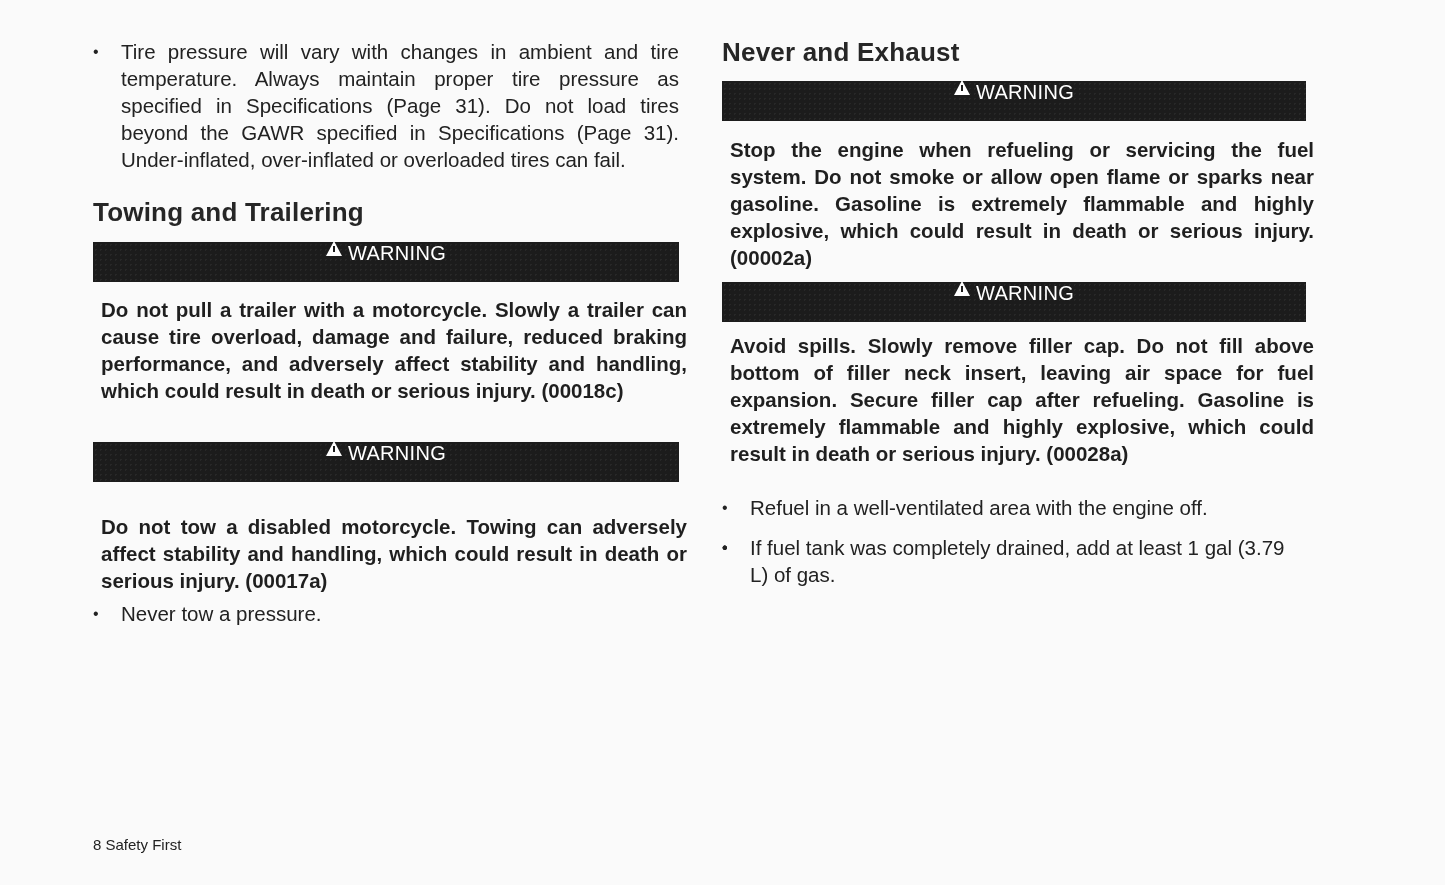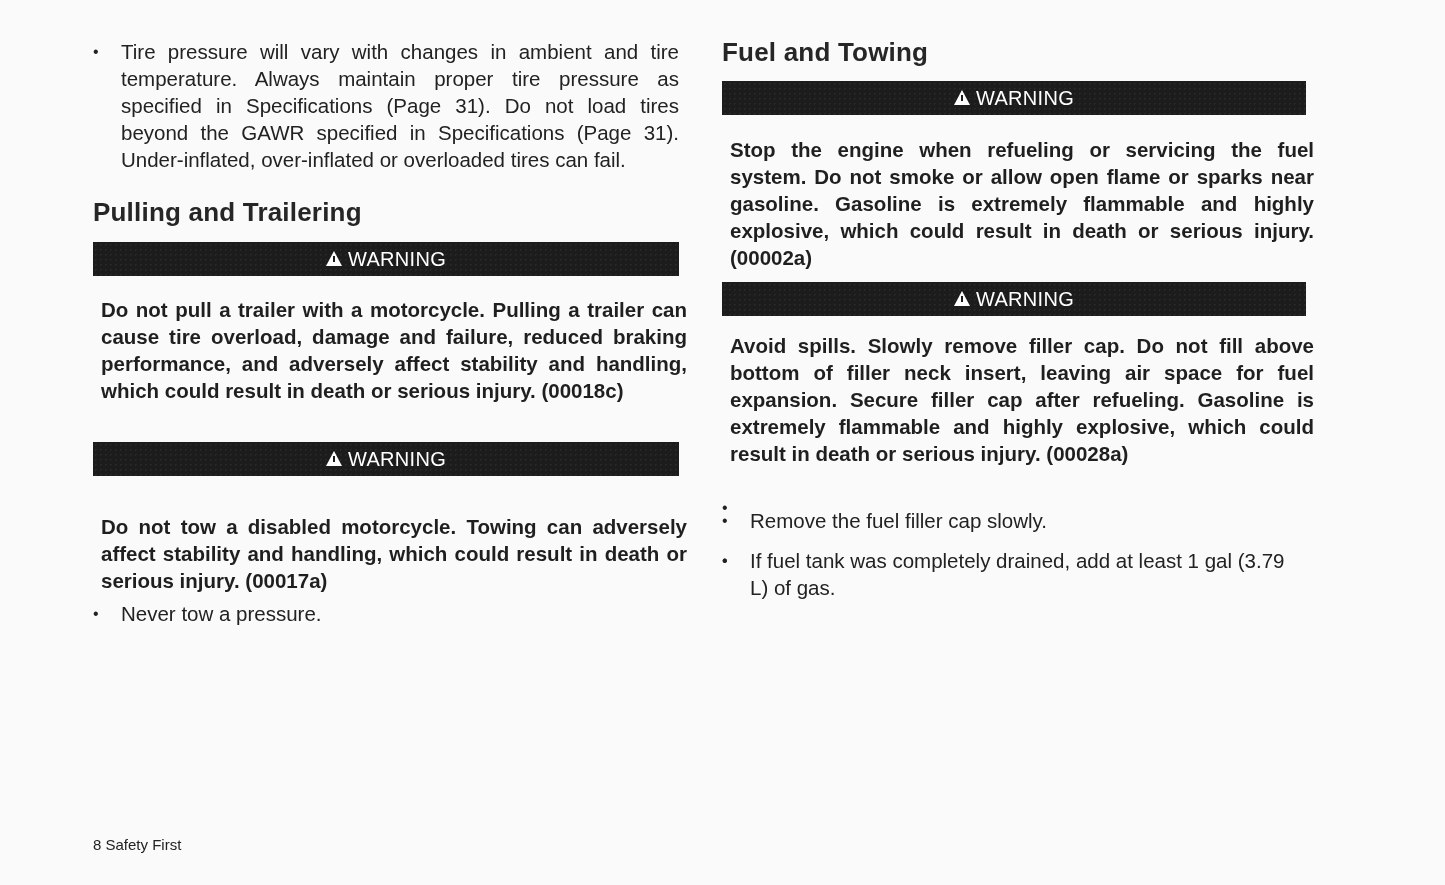--- a/index.html
+++ b/index.html
@@ -47,23 +47,23 @@
       font-size: 26px;
       font-weight: bold;
       margin: 0;
       color: #262626;
       letter-spacing: 0.2px;
     }
     .warning-bar {
       background: #1c1c1c;
       background-image: radial-gradient(rgba(255,255,255,0.05) 1px, transparent 1px);
       background-size: 5px 5px;
-      height: 34px;
+      height: 40px;
       display: flex;
-      align-items: center;
+      align-items: flex-start;
       justify-content: center;
       color: #ffffff;
       font-size: 20px;
       letter-spacing: 0.3px;
     }
     .warning-bar .tri {
       display: inline-block;
       width: 0;
       height: 0;
       border-left: 8px solid transparent;
@@ -102,64 +102,64 @@
 <body>
 
 <div class="column col-left">
   <ul class="bullet-list" style="position:absolute; top:38px; width:586px;">
     <li class="bullet-item">
       <span class="dot">•</span>
       <span>Tire pressure will vary with changes in ambient and tire temperature. Always maintain proper tire pressure as specified in Specifications (Page 31). Do not load tires beyond the GAWR specified in Specifications (Page 31). Under-inflated, over-inflated or overloaded tires can fail.</span>
     </li>
   </ul>
 
-  <h2 class="section-heading" style="position:absolute; top:197px;">Pulling and Trailering</h2>
+  <h2 class="section-heading" style="position:absolute; top:197px;">Towing and Trailering</h2>
 
   <div class="warning-bar" style="position:absolute; top:242px; width:586px;">
     <span class="tri"></span>
     <span>WARNING</span>
   </div>
-  <p class="warning-text" style="position:absolute; top:288px; width:586px;">Do not pull a trailer with a motorcycle. Pulling a trailer can cause tire overload, damage and failure, reduced braking performance, and adversely affect stability and handling, which could result in death or serious injury. (00018c)</p>
+  <p class="warning-text" style="position:absolute; top:288px; width:586px;">Do not pull a trailer with a motorcycle. Slowly a trailer can cause tire overload, damage and failure, reduced braking performance, and adversely affect stability and handling, which could result in death or serious injury. (00018c)</p>
 
   <div class="warning-bar" style="position:absolute; top:442px; width:586px;">
     <span class="tri"></span>
     <span>WARNING</span>
   </div>
   <p class="warning-text" style="position:absolute; top:505px; width:586px;">Do not tow a disabled motorcycle. Towing can adversely affect stability and handling, which could result in death or serious injury. (00017a)</p>
 
   <ul class="bullet-list" style="position:absolute; top:600px; width:586px;">
     <li class="bullet-item">
       <span class="dot">•</span>
       <span>Never tow a pressure.</span>
     </li>
   </ul>
 </div>
 
 <div class="column col-right">
-  <h2 class="section-heading" style="position:absolute; top:37px;">Fuel and Towing</h2>
+  <h2 class="section-heading" style="position:absolute; top:37px;">Never and Exhaust</h2>
 
   <div class="warning-bar" style="position:absolute; top:81px; width:584px;">
     <span class="tri"></span>
     <span>WARNING</span>
   </div>
   <p class="warning-text" style="position:absolute; top:128px; width:584px;">Stop the engine when refueling or servicing the fuel system. Do not smoke or allow open flame or sparks near gasoline. Gasoline is extremely flammable and highly explosive, which could result in death or serious injury. (00002a)</p>
 
   <div class="warning-bar" style="position:absolute; top:282px; width:584px;">
     <span class="tri"></span>
     <span>WARNING</span>
   </div>
   <p class="warning-text" style="position:absolute; top:324px; width:584px;">Avoid spills. Slowly remove filler cap. Do not fill above bottom of filler neck insert, leaving air space for fuel expansion. Secure filler cap after refueling. Gasoline is extremely flammable and highly explosive, which could result in death or serious injury. (00028a)</p>
 
   <ul class="bullet-list" style="position:absolute; top:494px; width:584px;">
     <li class="bullet-item" style="margin-bottom:13px;">
       <span class="dot">•</span>
+      <span>Refuel in a well-ventilated area with the engine off.</span>
     </li>
     <li class="bullet-item" style="margin-bottom:13px;">
       <span class="dot">•</span>
-      <span>Remove the fuel filler cap slowly.</span>
     </li>
     <li class="bullet-item" style="margin-bottom:13px; text-align:left;">
       <span class="dot">•</span>
     </li>
     <li class="bullet-item" style="text-align:left;">
       <span class="dot">•</span>
       <span>If fuel tank was completely drained, add at least 1 gal (3.79 L) of gas.</span>
     </li>
   </ul>
 </div>

